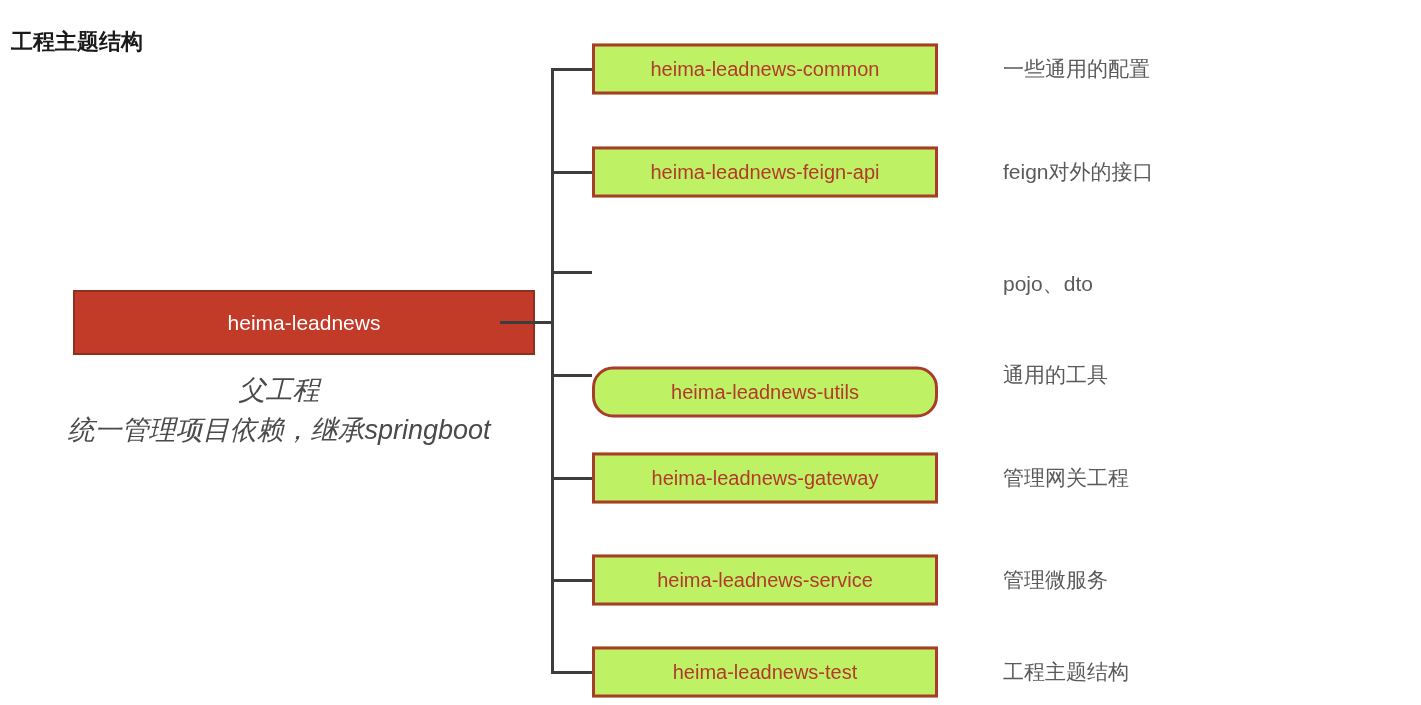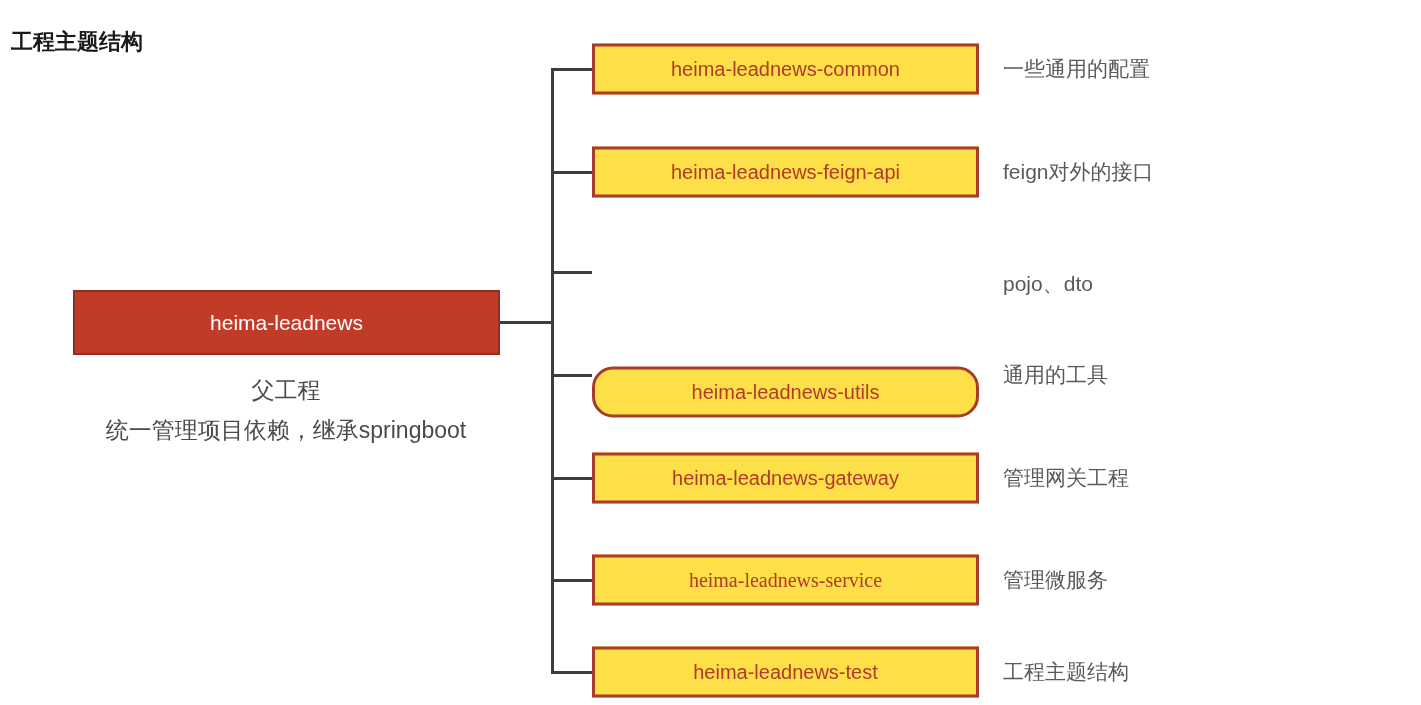--- a/index.html
+++ b/index.html
@@ -17,48 +17,49 @@
     position: absolute;
     left: 11px; top: 27px;
     font-size: 22px;
     font-weight: bold;
     color: var(--title-text, #1a1a1a);
     white-space: nowrap;
   }
   .root-box {
     position: absolute;
     left: 73px; top: 290px;
-    width: 427px; height: 65px;
+    width: 462px; height: 65px;
     background: var(--root-fill, #c23a28);
     border: 2px solid var(--root-border, #8e2f1f);
     display: flex; align-items: center; justify-content: center;
   }
   .root-label {
     color: var(--root-text, #ffffff);
     font-size: 21px;
     white-space: nowrap;
   }
   .root-desc {
     position: absolute;
-    left: 55px; top: 370px;
+    left: 48px; top: 370px;
     width: 462px;
     text-align: center;
-    font-size: 23px;
+    font-size: 27px;
     line-height: 40px;
     color: var(--description-text, #4a4a4a);
+    font-style: italic;
   }
   .line {
     position: absolute;
     background: var(--connector, #3d3d3d);
   }
   .child-box {
     position: absolute;
     left: 592px;
-    width: 387px; height: 51px;
-    background: #fde047;
+    width: 346px; height: 51px;
+    background: #bef264;
     border: 3px solid var(--child-border, #a93b2a);
     display: flex; align-items: center; justify-content: center;
     transform: translateY(-50%);
   }
   .child-label {
     color: var(--child-text, #b23a2b);
     font-size: 20px;
     white-space: nowrap;
   }
   .child-note {
@@ -101,21 +102,21 @@
     <div class="child-box" style="top: 392px; border-radius: 21px;">
       <span class="child-label">heima-leadnews-utils</span>
     </div>
     <div class="child-note" style="top: 375px; text-align: center;">通用的工具</div>
 
     <div class="child-box" style="top: 478px;">
       <span class="child-label">heima-leadnews-gateway</span>
     </div>
     <div class="child-note" style="top: 478px;">管理网关工程</div>
 
-    <div class="child-box" style="top: 580px; font-family: Liberation Serif, serif;">
+    <div class="child-box" style="top: 580px;">
       <span class="child-label">heima-leadnews-service</span>
     </div>
     <div class="child-note" style="top: 580px;">管理微服务</div>
 
     <div class="child-box" style="top: 672px;">
       <span class="child-label">heima-leadnews-test</span>
     </div>
     <div class="child-note" style="top: 672px;">工程主题结构</div>
   <div class="line" style="left: 500px; top: 320.5px; width: 54px; height: 3px;"></div>
     <div class="line" style="left: 551px; top: 67.5px; width: 3px; height: 606px;"></div>

